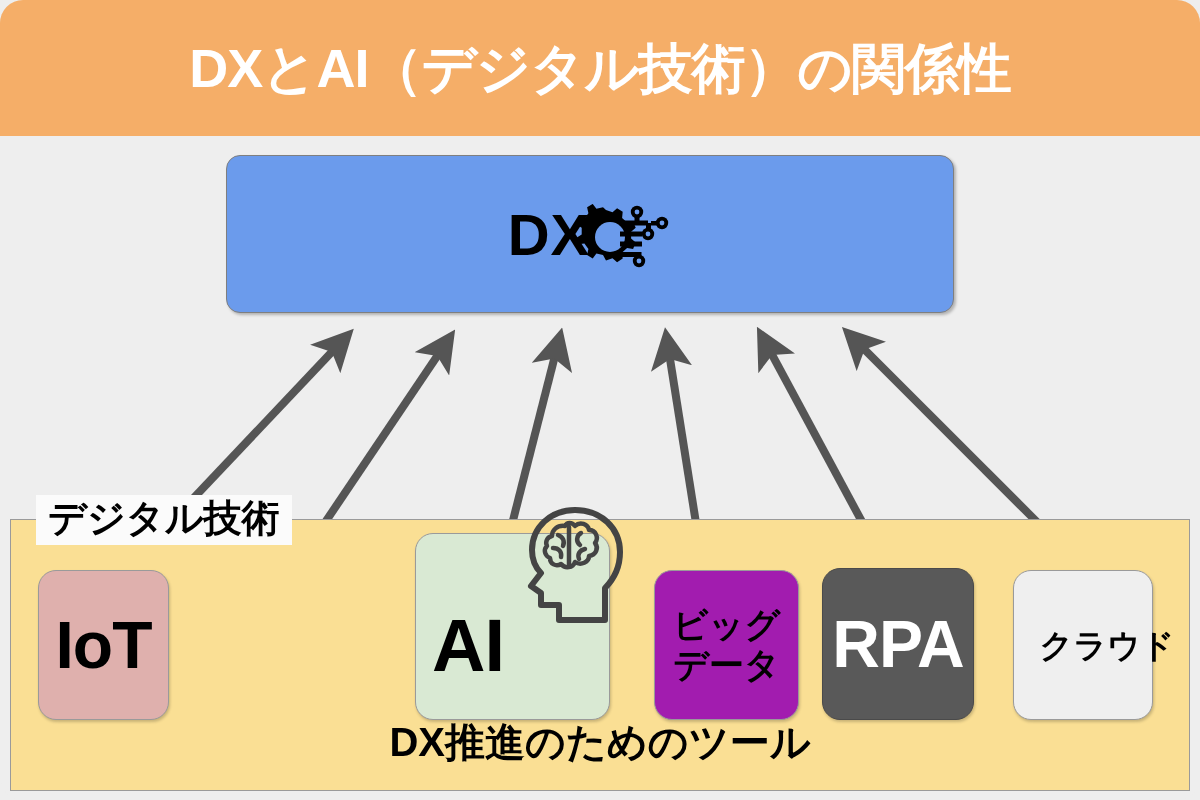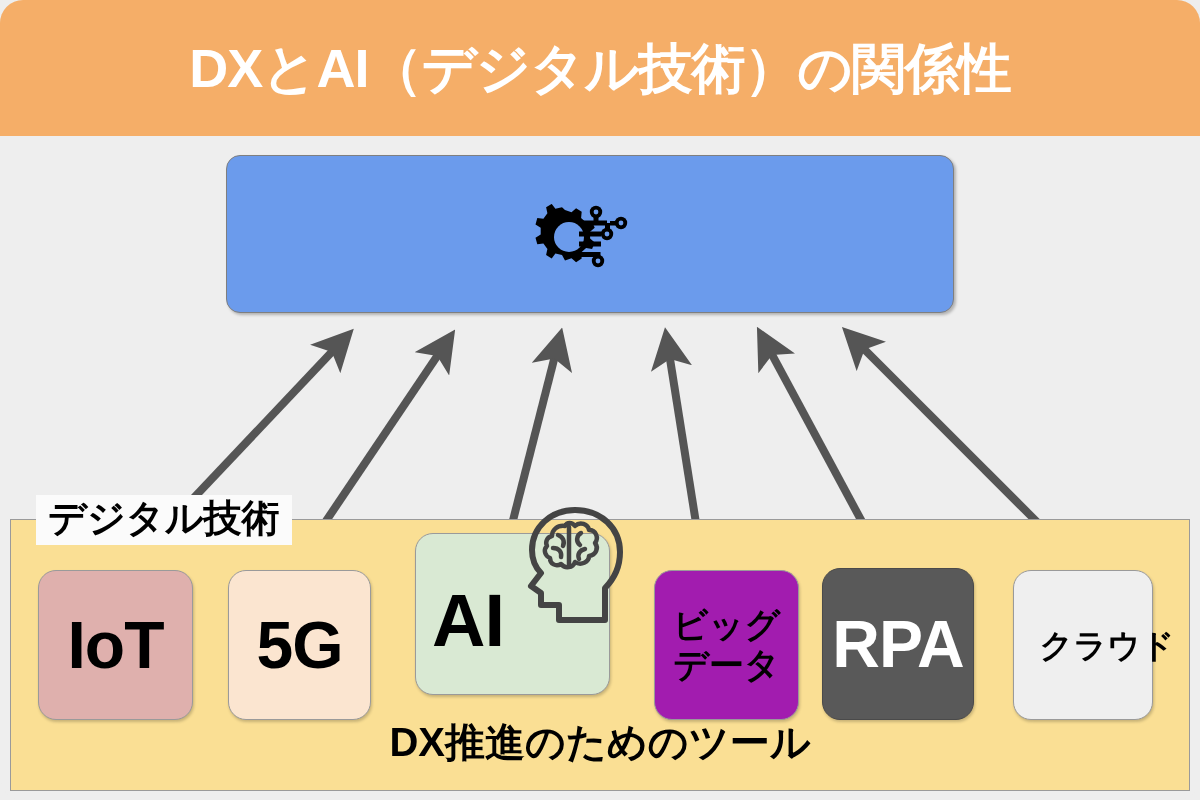--- a/index.html
+++ b/index.html
@@ -224,20 +224,21 @@
       <line x1="293" y1="570" x2="448" y2="340"></line>
       <line x1="508" y1="540" x2="559" y2="340"></line>
       <line x1="705" y1="580" x2="667" y2="340"></line>
       <line x1="888" y1="570" x2="763" y2="338"></line>
       <line x1="1083" y1="568" x2="851" y2="336"></line>
     </g>
   </svg>
 
   <div class="dx-box">
     <div class="dx-line1">
+      <span class="dx-line1-text">DX</span>
       <span class="dx-gear-icon">
         <svg viewBox="0 0 96 66" width="96" height="66" aria-hidden="true">
           <g fill="#000000">
 
             <path d="M30,6 l6.5,2.2 4.6,-4.0 5.6,3.6 -0.6,6.1 5.0,4.6 6.0,-1.0 2.6,6.3 -4.6,4.0 0.0,6.8 4.6,4.0 -2.6,6.3 -6.0,-1.0 -5.0,4.6 0.6,6.1 -5.6,3.6 -4.6,-4.0 -6.5,2.2 -3.0,-5.4 -6.6,-1.5 -3.7,4.9 -5.6,-3.4 1.3,-6.0 -4.0,-5.4 -6.1,0.6 -1.8,-6.5 5.2,-3.2 0.0,-6.7 -5.2,-3.2 1.8,-6.5 6.1,0.6 4.0,-5.4 -1.3,-6.0 5.6,-3.4 3.7,4.9 6.6,-1.5 z"></path>
 
             <path d="M32,18 a15,15 0 1,0 0,30 a15,15 0 1,1 0,-30 z" fill="#6b9bec"></path>
             <circle cx="34" cy="33" r="15" fill="#6b9bec"></circle>
 
             <rect x="44" y="16.5" width="28" height="5"></rect>
@@ -257,29 +258,26 @@
             <circle cx="63" cy="57" r="2.4" fill="#6b9bec"></circle>
             <rect x="75" y="17" width="8" height="4.5"></rect>
           </g>
         </svg>
       </span>
     </div>
   </div>
 
   <div class="tools-panel"></div>
 
-  <div class="tool-card" style="left:38px; top:570px; width:155px; height:150px; background:#dfb0ad;">
+  <div class="tool-card" style="left:38px; top:570px; width:131px; height:150px; background:#dfb0ad;">
     <span class="tool-label label-latin">IoT</span>
   </div>
 
-  <div class="tool-card" style="left:228px; top:570px; width:143px; height:150px; background:#fbe5d0;">
-    <span class="tool-label label-latin">5G</span>
-  </div>
-
-  <div class="tool-card" style="left:415px; top:533px; width:195px; height:162px; background:#d9e9d3;">
+
+  <div class="tool-card" style="left:415px; top:533px; width:195px; height:187px; background:#d9e9d3;">
     <div class="ai-inner">
       <span class="ai-text">AI</span>
       <span class="ai-head-icon">
         <svg viewBox="0 0 108 126" width="108" height="126" aria-hidden="true">
           <g fill="none" stroke="#444444" stroke-width="6" stroke-linejoin="round" stroke-linecap="round">
             <path d="M86,103 L86,86 C96,76 101,63 101,50 C101,26 82,8 56,8 C32,8 13,25 13,48 C13,58 17,66 22,71 L12,84 L22,91 L22,103 L40,103 L40,118 L86,118 Z"></path>
           </g>
           <g fill="none" stroke="#444444" stroke-width="4.5" stroke-linejoin="round" stroke-linecap="round">
             <path d="M46,24 C38,23 33,28 33,34 C28,35 26,40 28,44 C24,48 26,54 31,56 C31,62 37,65 42,62 C46,67 54,66 56,60 C62,64 70,60 70,54 C77,53 80,46 76,41 C80,36 77,28 70,28 C69,22 61,19 56,24 C53,20 48,20 46,24 Z"></path>
             <path d="M50,25 L50,62"></path>

